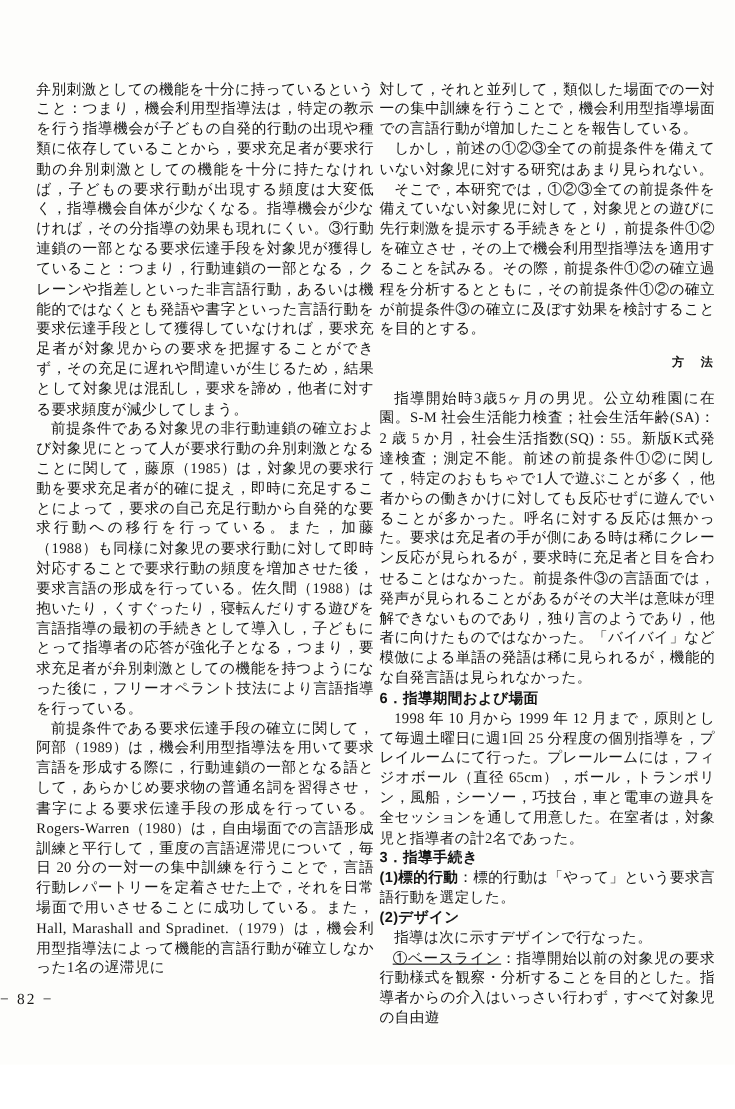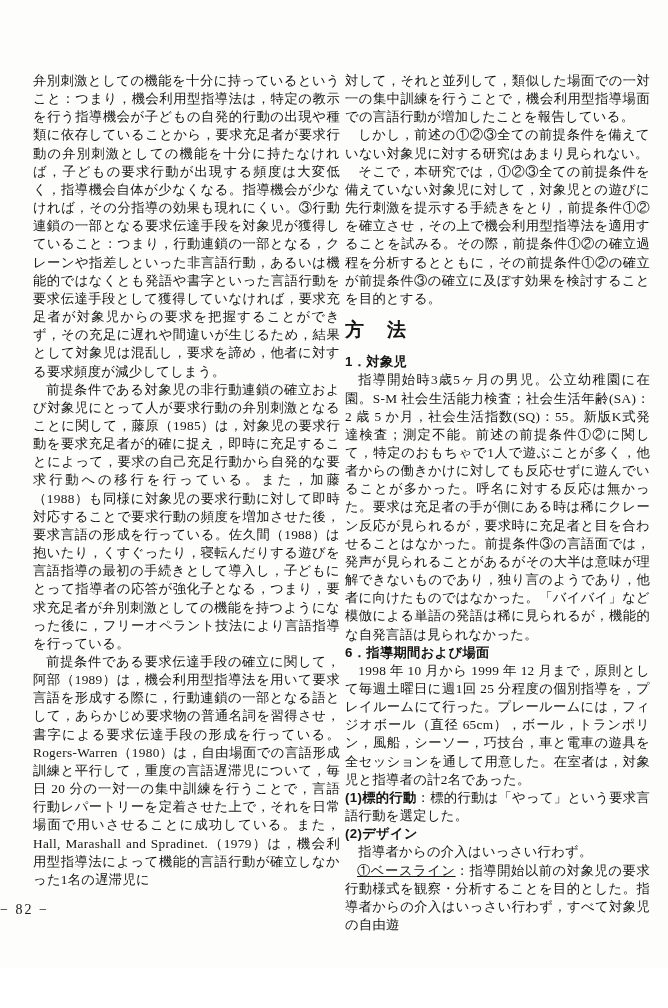--- a/index.html
+++ b/index.html
@@ -26,23 +26,23 @@
     text-align: justify;
     letter-spacing: 0.3px;
   }
   .col-left  { left: 33px; }
   .col-right { left: 345px; width: 305px; }
   p { margin: 0; }
   .para { text-indent: 1em; }
   .cont { text-indent: 0; }
   .method-heading {
     margin: 13px 0 14px 0;
-    text-align: left;
+    text-align: right;
     font-weight: bold;
-    font-size: 19px;
+    font-size: 11px;
     font-family: "Liberation Sans", "DejaVu Sans", sans-serif;
     letter-spacing: 2px;
   }
   .sub-heading {
     margin: 0;
     font-size: 13.3px;
     line-height: 18.15px;
     font-weight: bold;
     font-family: "Liberation Sans", "DejaVu Sans", sans-serif;
     text-align: left;
@@ -77,33 +77,33 @@
     <p class="para">前提条件である要求伝達手段の確立に関して，阿部（1989）は，機会利用型指導法を用いて要求言語を形成する際に，行動連鎖の一部となる語として，あらかじめ要求物の普通名詞を習得させ，書字による要求伝達手段の形成を行っている。Rogers-Warren（1980）は，自由場面での言語形成訓練と平行して，重度の言語遅滞児について，毎日 20 分の一対一の集中訓練を行うことで，言語行動レパートリーを定着させた上で，それを日常場面で用いさせることに成功している。また，Hall, Marashall and Spradinet.（1979）は，機会利用型指導法によって機能的言語行動が確立しなかった1名の遅滞児に</p>
   </div>
 
   <div class="col col-right">
     <p class="cont">対して，それと並列して，類似した場面での一対一の集中訓練を行うことで，機会利用型指導場面での言語行動が増加したことを報告している。</p>
     <p class="para">しかし，前述の①②③全ての前提条件を備えていない対象児に対する研究はあまり見られない。</p>
     <p class="para">そこで，本研究では，①②③全ての前提条件を備えていない対象児に対して，対象児との遊びに先行刺激を提示する手続きをとり，前提条件①②を確立させ，その上で機会利用型指導法を適用することを試みる。その際，前提条件①②の確立過程を分析するとともに，その前提条件①②の確立が前提条件③の確立に及ぼす効果を検討することを目的とする。</p>
 
     <h2 class="method-heading">方　法</h2>
 
-    <h3 class="sub-heading">1．対象児</h3>
     <p class="para">指導開始時3歳5ヶ月の男児。公立幼稚園に在園。S-M 社会生活能力検査；社会生活年齢(SA)：2 歳 5 か月，社会生活指数(SQ)：55。新版K式発達検査；測定不能。前述の前提条件①②に関して，特定のおもちゃで1人で遊ぶことが多く，他者からの働きかけに対しても反応せずに遊んでいることが多かった。呼名に対する反応は無かった。要求は充足者の手が側にある時は稀にクレーン反応が見られるが，要求時に充足者と目を合わせることはなかった。前提条件③の言語面では，発声が見られることがあるがその大半は意味が理解できないものであり，独り言のようであり，他者に向けたものではなかった。「バイバイ」など模倣による単語の発語は稀に見られるが，機能的な自発言語は見られなかった。</p>
 
     <h3 class="sub-heading">6．指導期間および場面</h3>
     <p class="para">1998 年 10 月から 1999 年 12 月まで，原則として毎週土曜日に週1回 25 分程度の個別指導を，プレイルームにて行った。プレールームには，フィジオボール（直径 65cm），ボール，トランポリン，風船，シーソー，巧技台，車と電車の遊具を全セッションを通して用意した。在室者は，対象児と指導者の計2名であった。</p>
 
+    <h3 class="sub-heading">3．指導手続き</h3>
 
     <p class="cont">
       <span class="bold-label">(1)標的行動</span><span>：標的行動は「やって」という要求言語行動を選定した。</span>
     </p>
 
     <p class="cont bold-label">(2)デザイン</p>
-    <p class="para">指導者からの介入はいっさい行わず。</p>
+    <p class="para">指導は次に示すデザインで行なった。</p>
 
     <p class="cont">
       <span class="underline-label">①ベースライン</span><span>：指導開始以前の対象児の要求行動様式を観察・分析することを目的とした。指導者からの介入はいっさい行わず，すべて対象児の自由遊</span>
     </p>
   </div>
 
   <div class="page-number">− 82 −</div>
 </div>
 
 </body></html>

